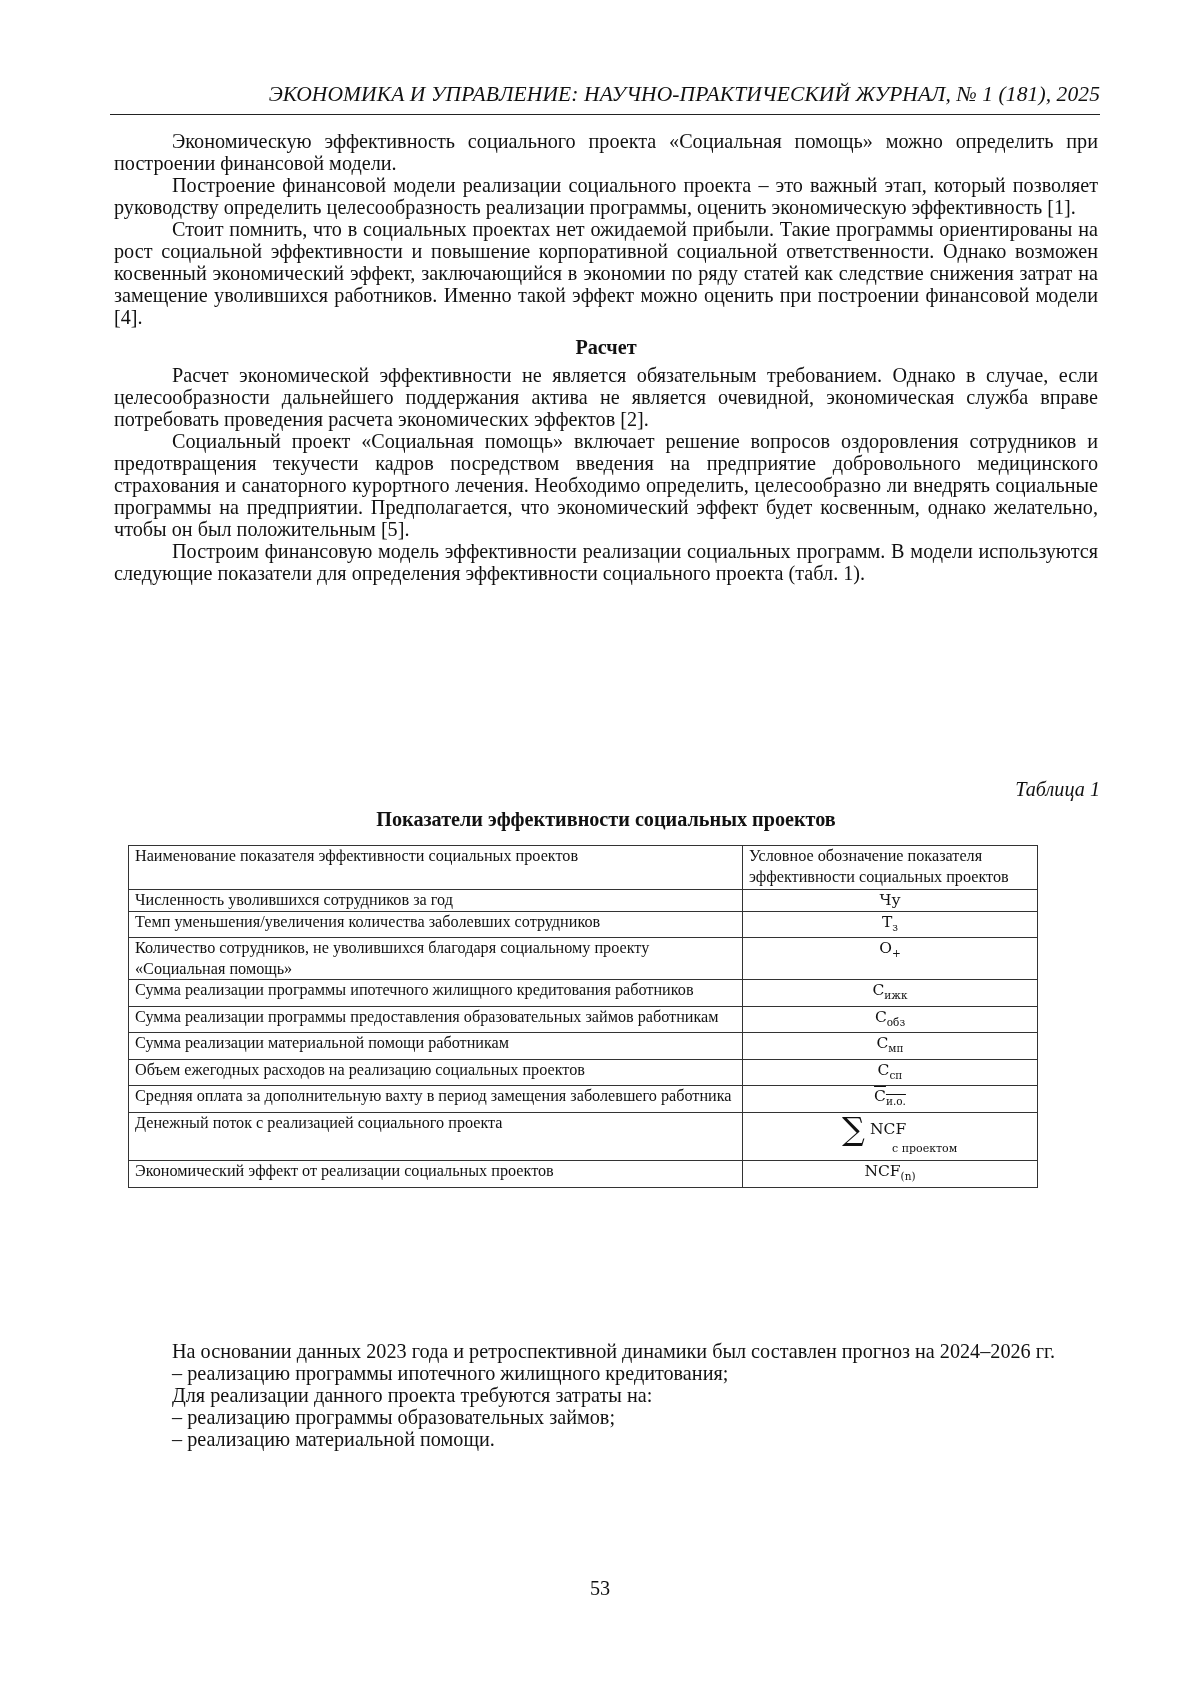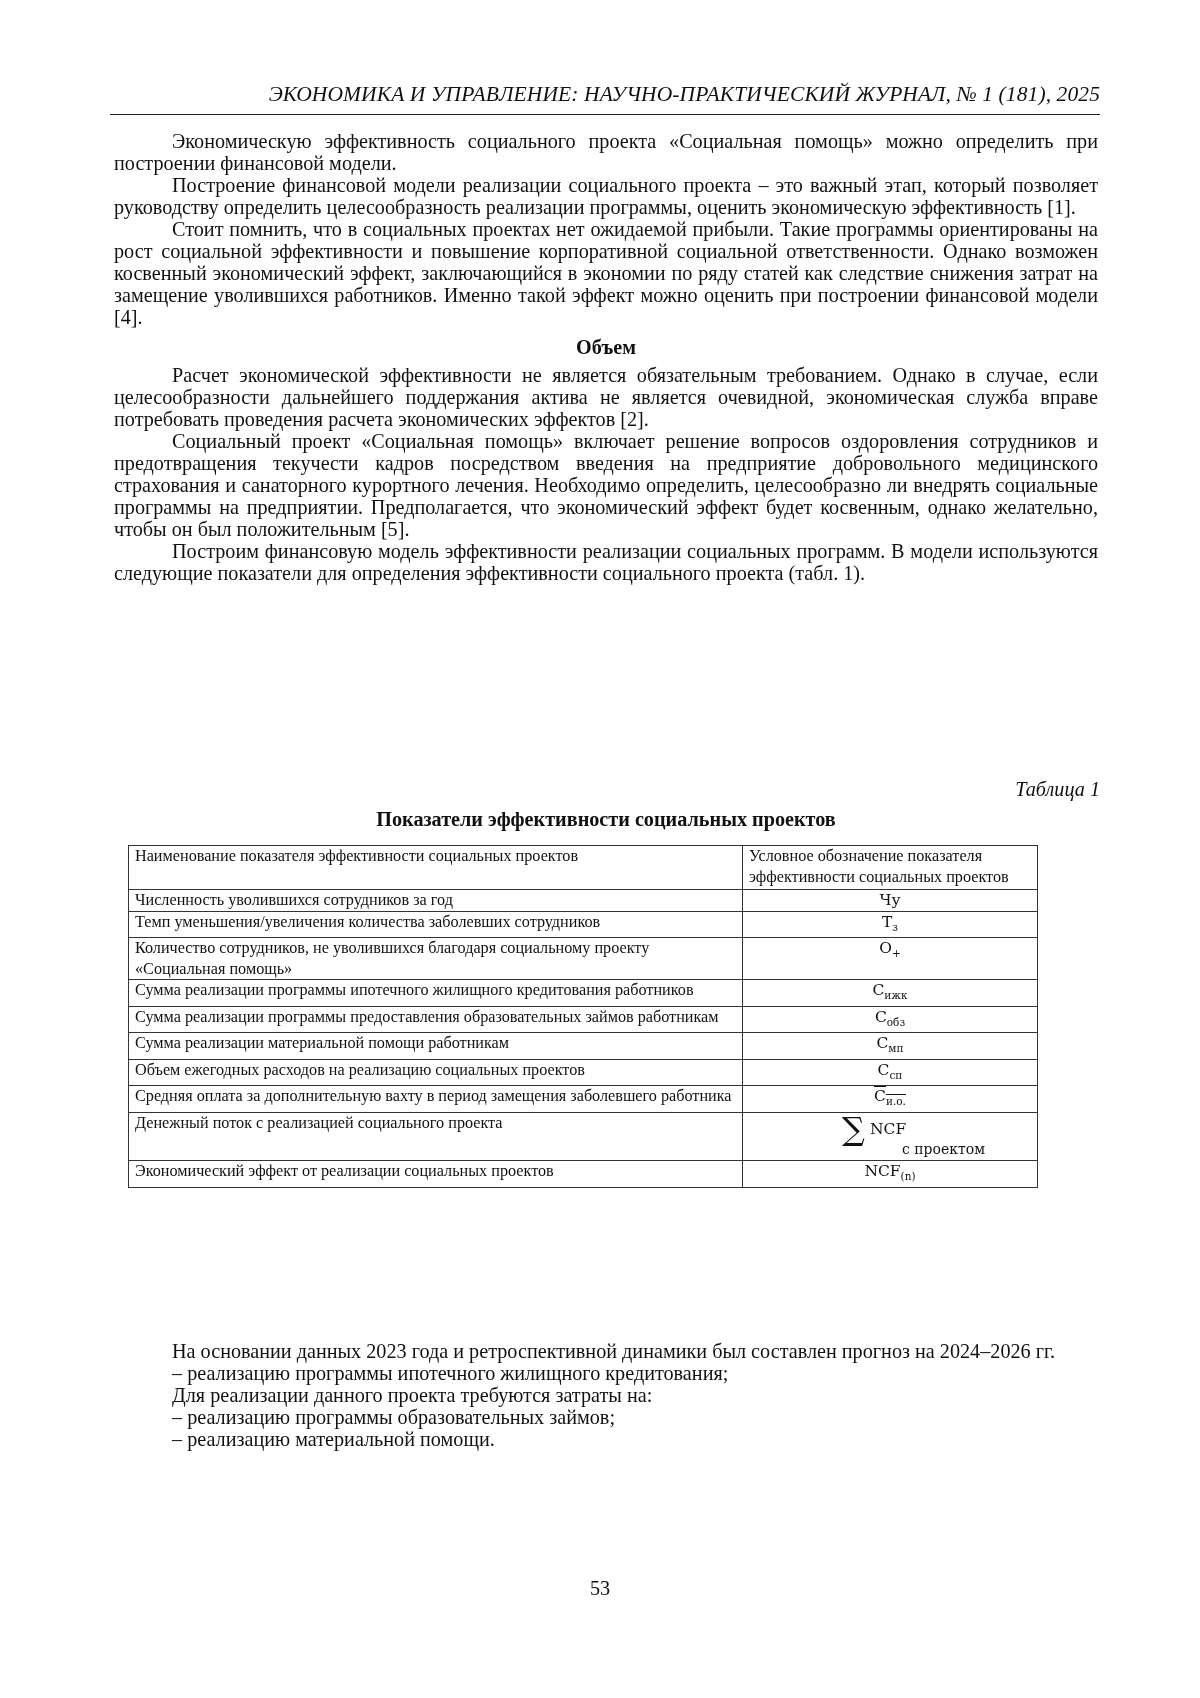--- a/index.html
+++ b/index.html
@@ -15,35 +15,35 @@
   .table-label { position:absolute; right:100px; top:778px; font-style:italic; font-size:20.2px; }
   .table-title { position:absolute; left:114px; width:984px; top:808px; text-align:center; font-weight:bold; font-size:20.2px; }
   table.indicators { position:absolute; left:128px; top:845px; width:910px; border-collapse:collapse; font-size:16.2px; line-height:20.5px; }
   table.indicators td { border:1.3px solid #333; padding:0 6px; vertical-align:top; }
   td.name { width:601px; }
   td.sym { text-align:center; font-family:"DejaVu Serif", serif; font-size:15.5px; }
   .sub { font-size:10.5px; vertical-align:-4px; }
   .sum-wrap { display:inline-block; position:relative; height:42px; width:180px; text-align:left; }
   .sum-sign { position:absolute; left:42px; top:-4px; font-size:32px; line-height:40px; }
   .sum-ncf { position:absolute; left:70px; top:6px; }
-  .sum-sub { position:absolute; left:102px; top:26px; font-size:14px; white-space:nowrap; }
+  .sum-sub { position:absolute; left:92px; top:26px; font-size:11px; white-space:nowrap; }
   .overline { text-decoration:overline; }
   .page-number { position:absolute; left:0; width:1200px; top:1577px; text-align:center; font-size:20.2px; }
 </style>
 </head>
 <body>
 
 <div class="running-head">ЭКОНОМИКА И УПРАВЛЕНИЕ: НАУЧНО-ПРАКТИЧЕСКИЙ ЖУРНАЛ, № 1 (181), 2025</div>
 <div class="head-rule"></div>
 
 <div class="body-text" style="top:130px;">
   <p class="p">Экономическую эффективность социального проекта «Социальная помощь» можно определить при построении финансовой модели.</p>
   <p class="p">Построение финансовой модели реализации социального проекта – это важный этап, который позволяет руководству определить целесообразность реализации программы, оценить экономическую эффективность [1].</p>
   <p class="p">Стоит помнить, что в социальных проектах нет ожидаемой прибыли. Такие программы ориентированы на рост социальной эффективности и повышение корпоративной социальной ответственности. Однако возможен косвенный экономический эффект, заключающийся в экономии по ряду статей как следствие снижения затрат на замещение уволившихся работников. Именно такой эффект можно оценить при построении финансовой модели [4].</p>
-  <div class="section-title">Объем</div>
+  <div class="section-title">Расчет</div>
   <p class="p">Расчет экономической эффективности не является обязательным требованием. Однако в случае, если целесообразности дальнейшего поддержания актива не является очевидной, экономическая служба вправе потребовать проведения расчета экономических эффектов [2].</p>
   <p class="p">Социальный проект «Социальная помощь» включает решение вопросов оздоровления сотрудников и предотвращения текучести кадров посредством введения на предприятие добровольного медицинского страхования и санаторного курортного лечения. Необходимо определить, целесообразно ли внедрять социальные программы на предприятии. Предполагается, что экономический эффект будет косвенным, однако желательно, чтобы он был положительным [5].</p>
   <p class="p">Построим финансовую модель эффективности реализации социальных программ. В модели используются следующие показатели для определения эффективности социального проекта (табл. 1).</p>
 </div>
 
 <div class="table-label">Таблица 1</div>
 <div class="table-title">Показатели эффективности социальных проектов</div>
 
 <table class="indicators">
   <tbody>

